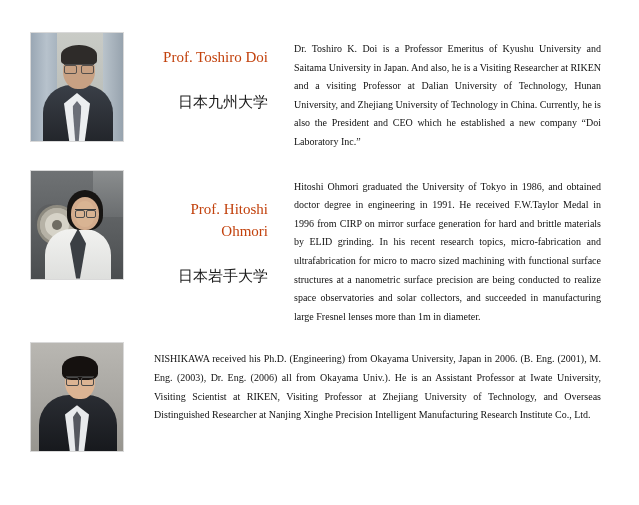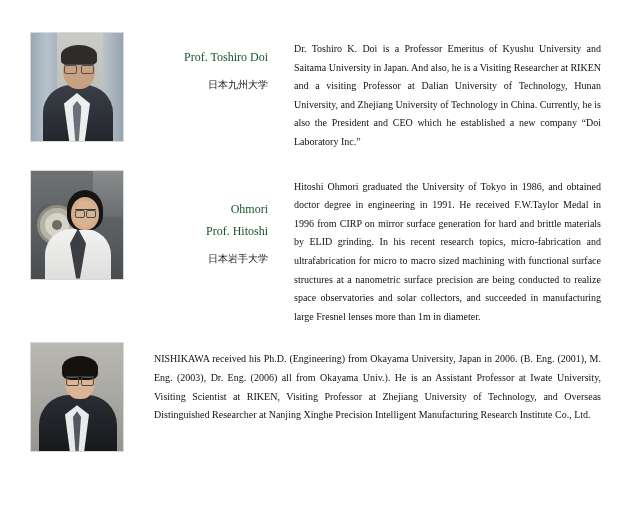--- a/index.html
+++ b/index.html
@@ -202,29 +202,29 @@
 
   .name-cell {
     flex: 0 0 140px;
     width: 140px;
     text-align: right;
     padding-right: 14px;
     box-sizing: border-box;
     padding-top: 14px;
   }
   .name-line {
-    font-size: 12px;
+    font-size: 15px;
     line-height: 22px;
-    color: #14532d;
+    color: #c2410c;
     white-space: nowrap;
   }
   .name-jp {
-    font-size: 10px;
+    font-size: 15px;
     line-height: 22px;
-    margin-top: 6px;
+    margin-top: 23px;
     color: #1a1a1a;
     white-space: nowrap;
   }
   .bio-cell {
     flex: 1 1 auto;
     padding-left: 4px;
   }
   .bio-text {
     font-size: 10px;
     line-height: 18.6px;
@@ -272,22 +272,22 @@
         <div class="panel"></div>
         <div class="wheel"></div>
         <div class="coat"></div>
         <div class="hair"></div>
         <div class="head"></div>
         <div class="face"></div>
         <div class="glasses"></div>
       </div>
     </div>
     <div class="name-cell">
+      <div class="name-line">Prof. Hitoshi</div>
       <div class="name-line">Ohmori</div>
-      <div class="name-line">Prof. Hitoshi</div>
       <div class="name-jp">日本岩手大学</div>
     </div>
     <div class="bio-cell">
       <p class="bio-text">Hitoshi Ohmori graduated the University of Tokyo in 1986, and obtained doctor degree in engineering in 1991. He received F.W.Taylor Medal in 1996 from CIRP on mirror surface generation for hard and brittle materials by ELID grinding. In his recent research topics, micro-fabrication and ultrafabrication for micro to macro sized machining with functional surface structures at a nanometric surface precision are being conducted to realize space observatories and solar collectors, and succeeded in manufacturing large Fresnel lenses more than 1m in diameter.</p>
     </div>
   </div>
 
   <div class="bio-row row-3 r3">
     <div class="portrait-cell">
       <div class="portrait p3">

